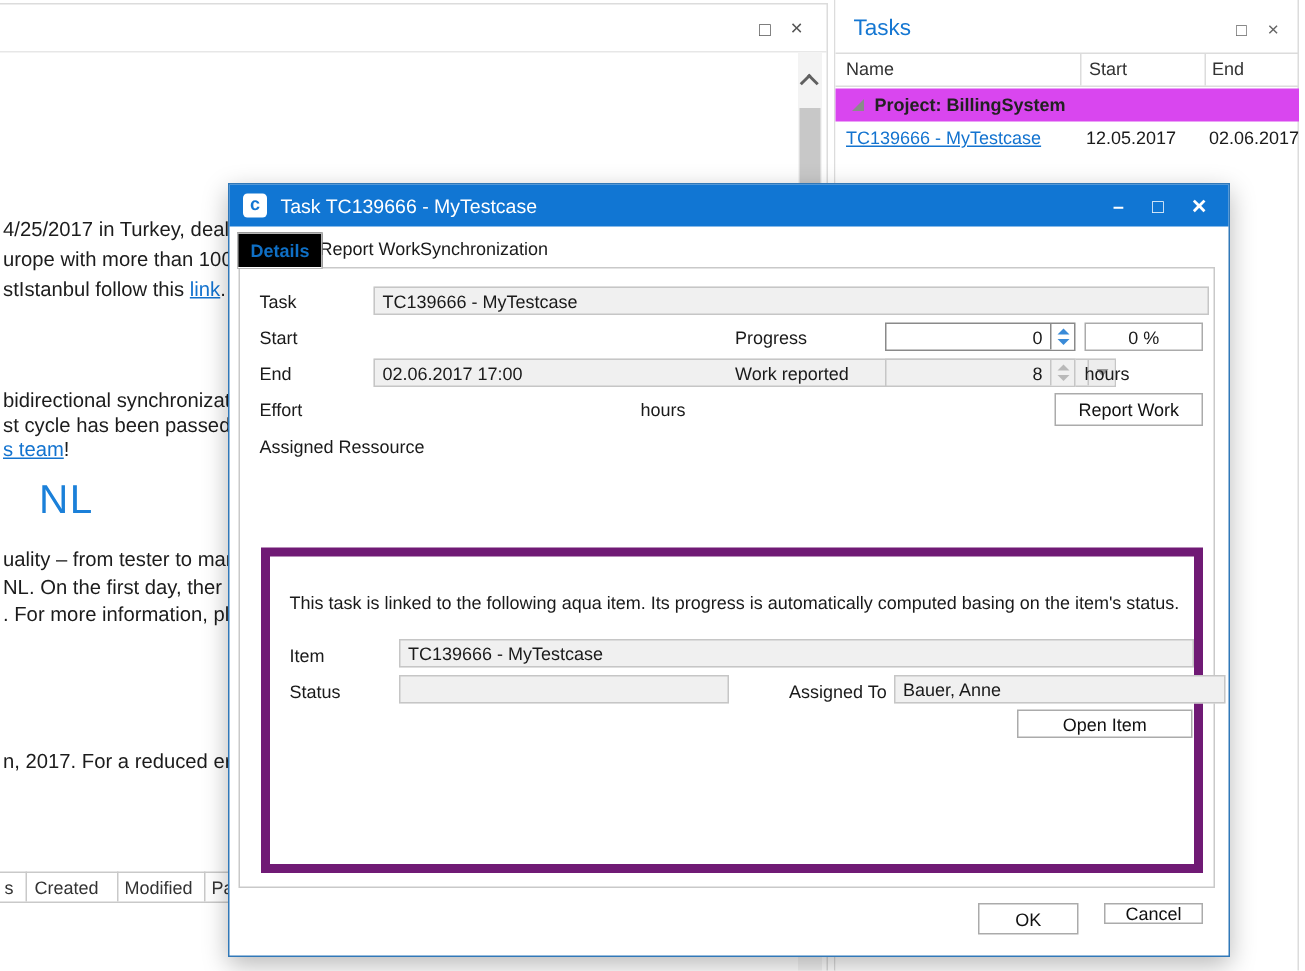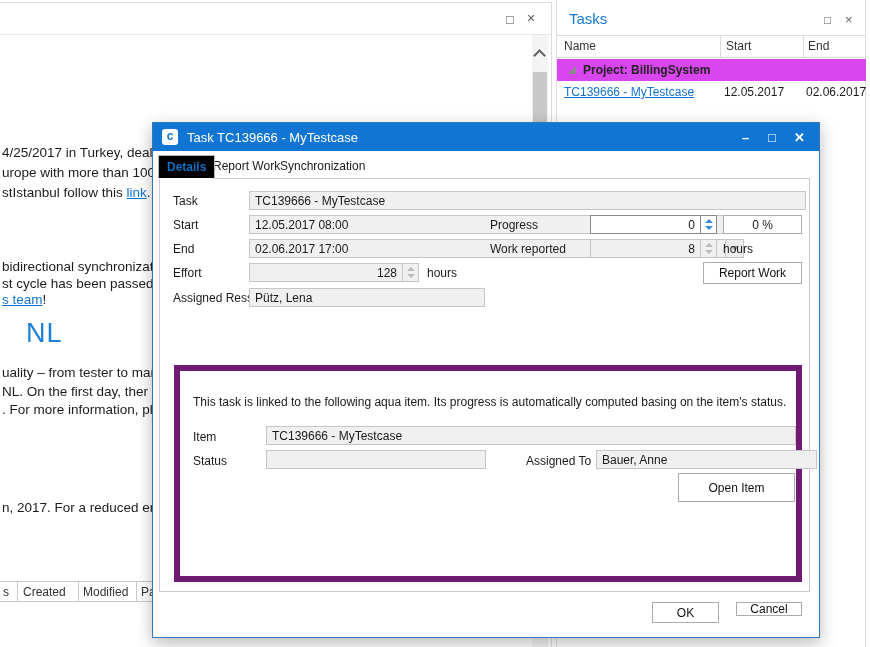--- a/index.html
+++ b/index.html
@@ -153,47 +153,33 @@
   <div class="tab sel" style="left:5px;">Details</div>
   <div class="tab" style="left:52px;">Report Work</div>
   <div class="tab" style="left:119px;">Synchronization</div>
 
   <div id="tabpage">
 
     <span class="lbl" style="left:13px; top:15px;">Task</span>
     <div class="field" style="left:89px; top:12px; width:557px;">TC139666 - MyTestcase</div>
 
     <span class="lbl" style="left:13px; top:39px;">Start</span>
-    <div class="field" style="left:89px; top:36px; width:495px; padding-right:23px;">
-      <span>12.05.2017 08:00</span>
-      <span class="combo-arrow">
-          <i class="combo-tri"></i>
-        </span>
-    </div>
 
     <span class="lbl" style="left:13px; top:63px;">End</span>
     <div class="field" style="left:89px; top:60px; width:495px; padding-right:23px;">
       <span>02.06.2017 17:00</span>
       <span class="combo-arrow">
           <i class="combo-tri"></i>
         </span>
     </div>
 
     <span class="lbl" style="left:13px; top:87px;">Effort</span>
-    <div class="field num spin-pad" style="left:89px; top:84px; width:170px;">
-      <span>128</span>
-      <span class="spin-btns">
-          <i class="spin-up"></i>
-          <i class="spin-dn"></i>
-        </span>
-    </div>
     <span class="lbl" style="left:267px; top:87px;">hours</span>
 
     <span class="lbl" style="left:13px; top:112px;">Assigned Ressource</span>
-    <div class="field" style="left:89px; top:109px; width:236px;">Pütz, Lena</div>
 
     <span class="lbl" style="left:330px; top:39px;">Progress</span>
     <div class="field white num spin-pad blue" style="left:430px; top:36px; width:127px;">
       <span>0</span>
       <span class="spin-btns" style="border-left-color:#8a8a8a;">
           <i class="spin-up"></i>
           <i class="spin-dn"></i>
         </span>
     </div>
     <div class="pctbox" style="left:563px; top:36px; width:79px;">0 %</div>
@@ -215,19 +201,19 @@
 
       <span class="lbl" style="left:13px; top:59px;">Item</span>
       <div class="field" style="left:86px; top:55px; width:530px;">TC139666 - MyTestcase</div>
 
       <span class="lbl" style="left:13px; top:83px;">Status</span>
       <div class="field" style="left:86px; top:79px; width:220px;"></div>
 
       <span class="lbl" style="left:346px; top:83px;">Assigned To</span>
       <div class="field" style="left:416px; top:79px; width:221px;">Bauer, Anne</div>
 
-      <div class="btn" style="left:498px; top:102px; width:117px; height:29px;text-align:center;">Open Item</div>
+      <div class="btn" style="left:498px; top:102px; width:117px; height:19px;text-align:center;">Open Item</div>
     </div>
   </div>
 
   <div class="btn" style="left:499px; top:479px; width:67px; height:21px;">OK</div>
   <div class="btn" style="left:583px; top:479px; width:66px; height:14px;">Cancel</div>
 </div>
 
 </body></html>

